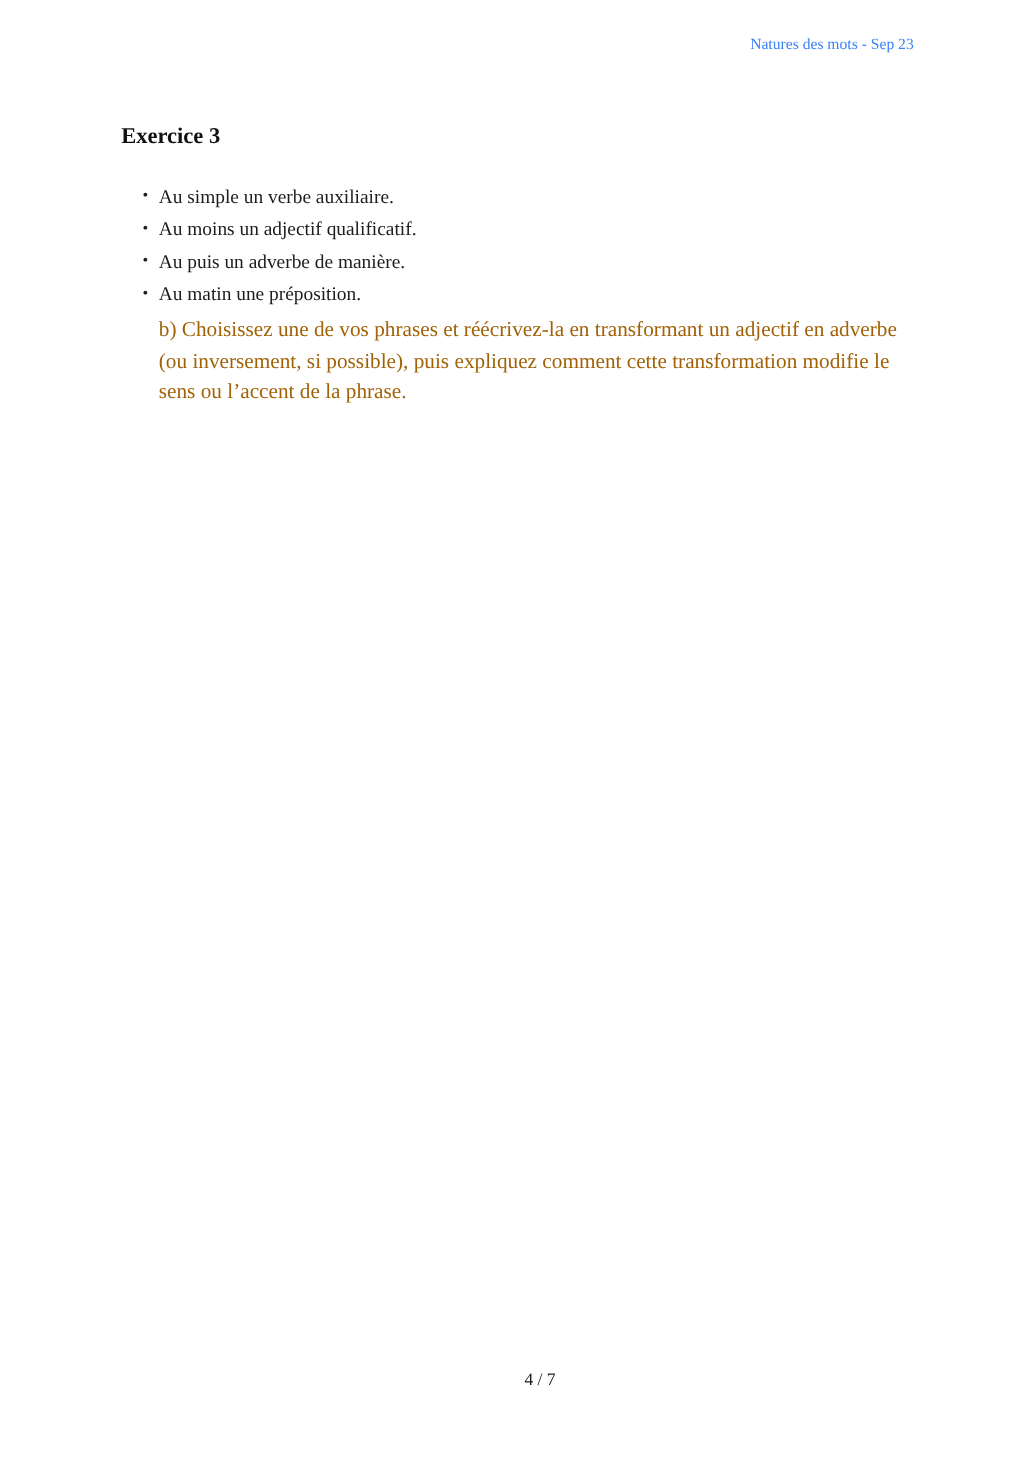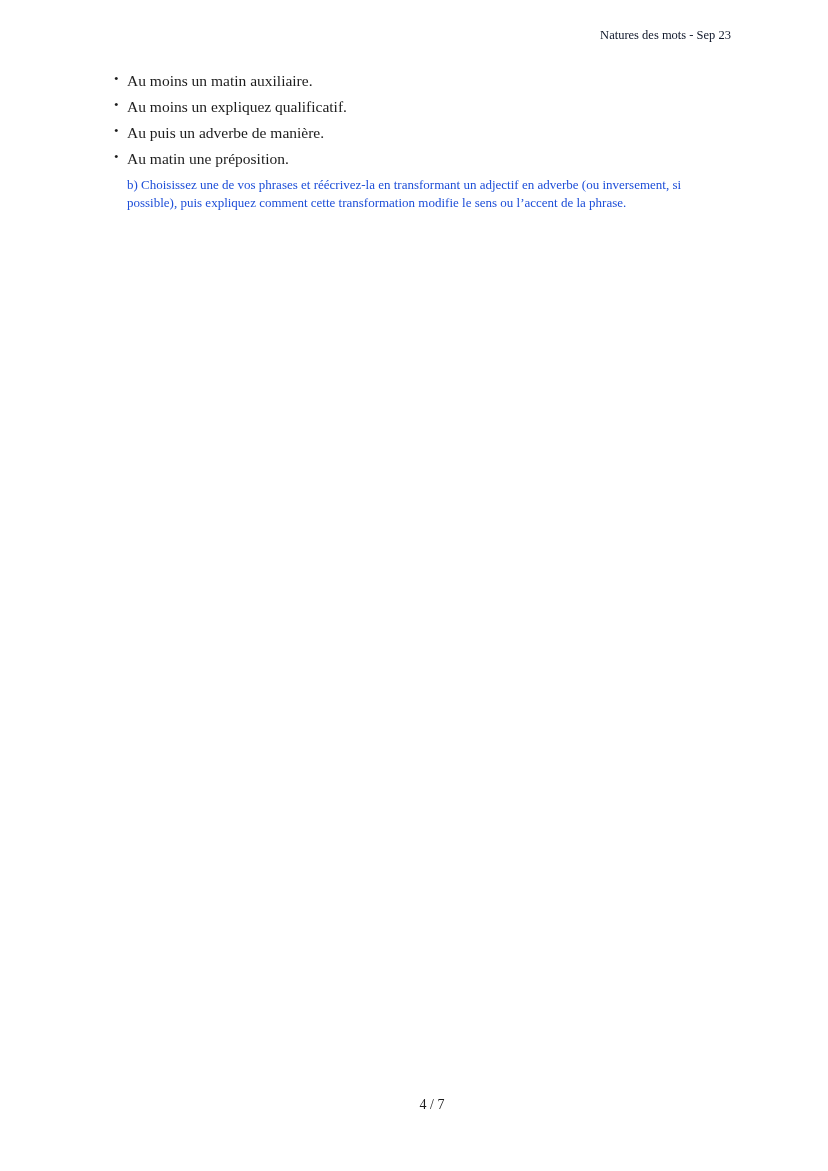--- a/index.html
+++ b/index.html
@@ -14,21 +14,21 @@
     background: #ffffff;
     box-sizing: border-box;
     padding: 28px 97px 0 97px;
     font-family: "Liberation Serif", "DejaVu Serif", serif;
     color: #1c1c1c;
     overflow: hidden;
   }
   .doc-header {
     text-align: right;
     font-size: 12.5px;
-    color: #0f172a;
+    color: #3b82f6;
     line-height: 1.2;
   }
   .exercise-title {
     margin: 55px 0 0 0;
     font-size: 18px;
     font-weight: bold;
     line-height: 1.2;
     color: #111111;
   }
   .para {
@@ -54,53 +54,54 @@
   }
   .req-list li .bullet {
     position: absolute;
     left: -13px;
     top: 0;
     font-size: 13px;
     line-height: inherit;
   }
   .part-b {
     margin: 2px 0 0 30px;
-    font-size: 13px;
+    font-size: 17px;
     line-height: 1.45;
     max-width: 600px;
-    color: #1d4ed8;
+    color: #a16207;
   }
   .doc-footer {
     position: absolute;
     bottom: 58px;
     left: 18px;
     width: 100%;
     text-align: center;
     font-size: 14px;
     color: #1c1c1c;
   }
 </style>
 </head>
 <body>
 
 <div class="page">
 
   <div class="doc-header">Natures des mots - Sep 23</div>
 
+  <h1 class="exercise-title">Exercice 3</h1>
 
 
 
   <ul class="req-list">
     <li>
       <span class="bullet">•</span>
-      <span>Au moins un matin auxiliaire.</span>
+      <span>Au simple un verbe auxiliaire.</span>
     </li>
     <li>
       <span class="bullet">•</span>
-      <span>Au moins un expliquez qualificatif.</span>
+      <span>Au moins un adjectif qualificatif.</span>
     </li>
     <li>
       <span class="bullet">•</span>
       <span>Au puis un adverbe de manière.</span>
     </li>
     <li>
       <span class="bullet">•</span>
       <span>Au matin une préposition.</span>
     </li>
   </ul>

